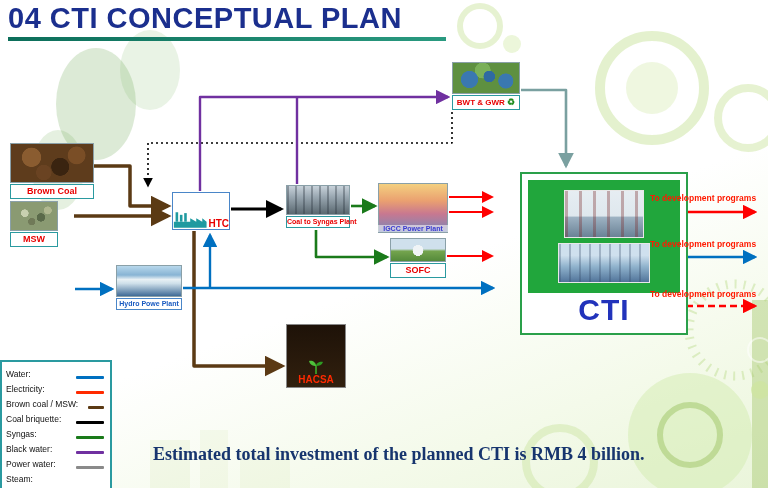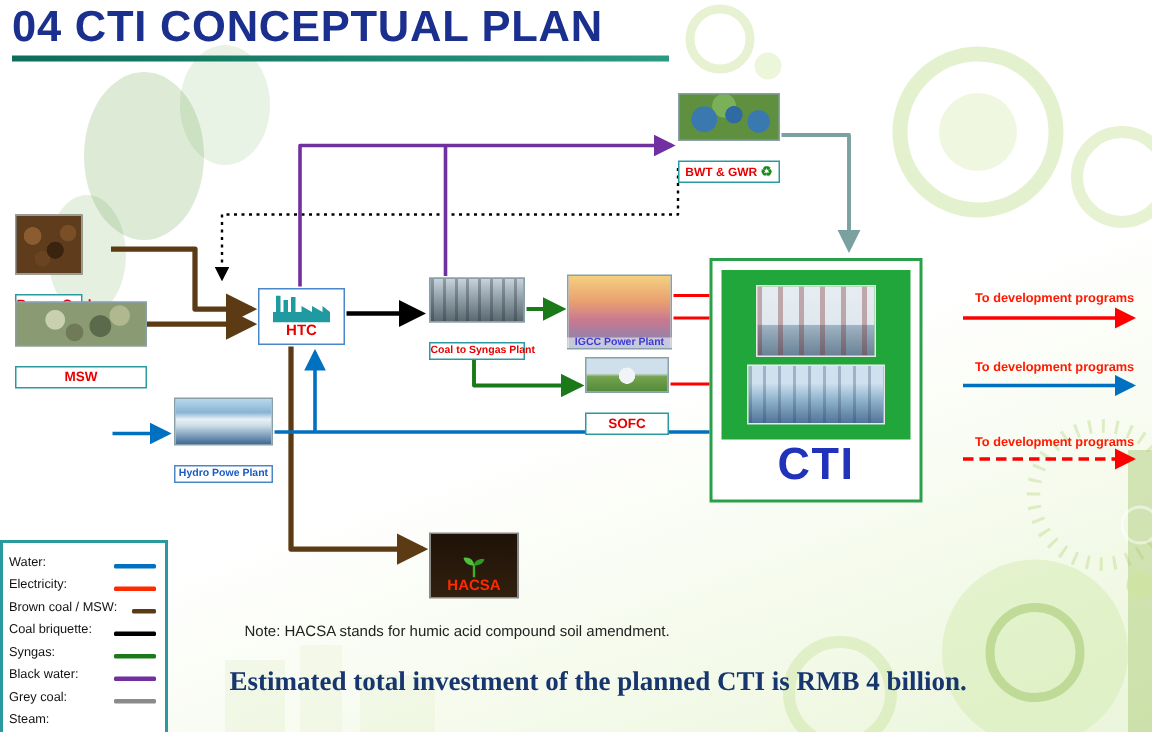--- a/index.html
+++ b/index.html
@@ -8,21 +8,21 @@
   .slide{position:relative;width:768px;height:488px;overflow:hidden;
     background:linear-gradient(160deg,#ffffff 55%,#f4faea 80%,#eaf5da 100%)}
   .decor{position:absolute;left:0;top:0;z-index:0}
   .wires{position:absolute;left:0;top:0;z-index:2}
   .title{position:absolute;left:8px;top:2px;z-index:4;font-size:29px;font-weight:bold;
     color:#1b2f8e;letter-spacing:.5px;white-space:nowrap}
   .title-underline{position:absolute;left:8px;top:37px;width:438px;height:4px;z-index:4;
     background:linear-gradient(90deg,#0c6e5a,#2a9a80)}
   .node{position:absolute;z-index:3}
   .nimg{width:100%;border:1px solid #8aa0a8}
-  .nlabel{margin-top:13px;background:#fff;border:1px solid #2a9aa0;color:#e80000;
+  .nlabel{margin-top:1px;background:#fff;border:1px solid #2a9aa0;color:#e80000;
     font-weight:bold;font-size:9px;text-align:center;padding:1px 0;line-height:1.2;white-space:nowrap}
   .small{font-size:7px}
   .img-browncoal{background-color:#5e3c1c;background-image:
     radial-gradient(circle at 25% 35%,#8a5c30 14%,transparent 15%),
     radial-gradient(circle at 60% 60%,#3a2410 16%,transparent 17%),
     radial-gradient(circle at 80% 30%,#7a4e26 12%,transparent 13%),
     radial-gradient(circle at 40% 75%,#6a4322 13%,transparent 14%)}
   .img-msw{background-color:#8a9a72;background-image:
     radial-gradient(circle at 30% 40%,#c8d0b0 10%,transparent 11%),
     radial-gradient(circle at 65% 55%,#5a6a4a 12%,transparent 13%),
@@ -35,22 +35,22 @@
   .img-igcc{background:linear-gradient(180deg,#f4d080 0%,#eaa070 35%,#c87890 62%,#7888b8 100%)}
   .img-sofc{background-color:#cfe0ec;background-image:
     radial-gradient(circle at 50% 52%,#f0f4f6 18%,transparent 19%),
     linear-gradient(180deg,#cfe0ec 0%,#cfe0ec 45%,#74a44e 55%,#548a3a 100%)}
   .img-bwt{background-color:#5e9040;background-image:
     radial-gradient(circle at 25% 55%,#3a78b0 16%,transparent 17%),
     radial-gradient(circle at 55% 45%,#2f6aa2 14%,transparent 15%),
     radial-gradient(circle at 80% 60%,#3a78b0 13%,transparent 14%),
     radial-gradient(circle at 45% 25%,#7ab058 18%,transparent 19%)}
   .img-hydro{background:linear-gradient(180deg,#b8d8ec 0%,#88b4d4 30%,#e8f0f4 45%,#cfe0ea 58%,#3f6a96 100%)}
-  .htc{background:#fff;border:1.5px solid #4a86c8;display:flex;flex-direction:column;
-    align-items:center;justify-content:center;gap:1px}
+  .htc{background:#fff;border:1.5px solid #4a86c8;display:flex;
+    align-items:flex-end;justify-content:center;gap:1px}
   .htc-label{color:#e80000;font-weight:bold;font-size:10px;line-height:1}
   .overlay-label{position:absolute;left:0;right:0;bottom:1px;text-align:center;
     font-size:7px;font-weight:bold;color:#3a3ad0;background:rgba(255,255,255,.55);white-space:nowrap}
   .hydro-l{color:#1a5ac0;font-size:7px;border-color:#4a86c8}
   .img-hacsa{background:linear-gradient(#1e1208,#31200e);border:1px solid #888;
     display:flex;flex-direction:column;align-items:center;justify-content:flex-end}
   .hacsa-l{color:#ff2a00;font-weight:bold;font-size:10px;padding-bottom:2px}
   .recycle{color:#1a8a1a;font-size:9px;font-weight:bold}
   .cti-box{background:#fff;border:2px solid #2aa04a;padding:6px;display:flex;flex-direction:column}
   .cti-img{flex:1;background:#21a63c;display:flex;flex-direction:column;align-items:center;
@@ -153,26 +153,26 @@
       <path d="M210 288 V235" stroke="#0070c0" stroke-width="2.4" marker-end="url(#mBlue)"></path>
 
       <path d="M521 90 H566 V166" stroke="#7aa0a0" stroke-width="2.6" marker-end="url(#mGrey)"></path>
 
       <path d="M642 212 H755" stroke="#ff0000" stroke-width="2.4" marker-end="url(#mRed)"></path>
       <path d="M642 257 H755" stroke="#0070c0" stroke-width="2.4" marker-end="url(#mBlue)"></path>
       <path d="M642 306 H755" stroke="#ff0000" stroke-width="2.4" stroke-dasharray="7 4" marker-end="url(#mRed)"></path>
     </g>
   </svg>
 
-  <div class="node" style="left:10px;top:143px;width:45px">
+  <div class="node" style="left:10px;top:143px;width:84px">
     <div class="nimg img-browncoal" style="height:40px"></div>
     <div class="nlabel">Brown Coal</div>
   </div>
 
-  <div class="node" style="left:10px;top:201px;width:88px">
+  <div class="node" style="left:10px;top:201px;width:48px">
     <div class="nimg img-msw" style="height:30px"></div>
     <div class="nlabel">MSW</div>
   </div>
 
 
   <div class="node htc" style="left:172px;top:192px;width:58px;height:38px">
     <svg width="40" height="18" viewBox="0 0 40 18">
       <rect x="3" y="0" width="3" height="11" fill="#1f9aa0"></rect>
       <rect x="8" y="3" width="3" height="8" fill="#1f9aa0"></rect>
       <rect x="13" y="1" width="3" height="10" fill="#1f9aa0"></rect>
@@ -202,30 +202,30 @@
       <span>BWT &amp; GWR</span>
       <span class="recycle">♻</span>
     </div>
   </div>
 
   <div class="node" style="left:116px;top:265px;width:66px">
     <div class="nimg img-hydro" style="height:32px"></div>
     <div class="nlabel hydro-l">Hydro Powe Plant</div>
   </div>
 
-  <div class="node img-hacsa" style="left:286px;top:355px;width:60px;height:44px">
+  <div class="node img-hacsa" style="left:286px;top:324px;width:60px;height:64px">
     <svg width="18" height="16" viewBox="0 0 18 16">
       <path d="M9 16 V7" stroke="#3fae2a" stroke-width="1.6" fill="none"></path>
       <path d="M9 8 C9 4 5 2 2 3 C3 7 6 8 9 8 Z" fill="#4ec03a"></path>
       <path d="M9 8 C9 5 13 3 16 4 C15 7 12 8 9 8 Z" fill="#2e9a22"></path>
     </svg>
     <div class="hacsa-l">HACSA</div>
   </div>
 
-  <div class="node cti-box" style="left:473px;top:172px;width:142px;height:163px">
+  <div class="node cti-box" style="left:520px;top:172px;width:168px;height:163px">
     <div class="cti-img">
       <div class="cti-photo ph1"></div>
       <div class="cti-photo ph2"></div>
     </div>
     <div class="cti-label">CTI</div>
   </div>
 
   <div class="out-label" style="top:193px">To development  programs</div>
   <div class="out-label" style="top:239px">To development  programs</div>
   <div class="out-label" style="top:289px">To development  programs</div>
@@ -249,25 +249,24 @@
     </div>
     <div class="lrow">
       <span class="ltext">Syngas:</span>
       <span class="lline" style="background-color: rgb(26, 122, 26);"></span>
     </div>
     <div class="lrow">
       <span class="ltext">Black water:</span>
       <span class="lline" style="background-color: rgb(112, 48, 160);"></span>
     </div>
     <div class="lrow">
-      <span class="ltext">Grey coal:</span>
+      <span class="ltext">Power water:</span>
       <span class="lline" style="background-color: rgb(138, 138, 138);"></span>
     </div>
     <div class="lrow">
       <span class="ltext">Steam:</span>
       <span class="lline"></span>
     </div>
   </div>
 
-  <div class="note">Note: HACSA stands for humic acid compound soil amendment.</div>
   <div class="invest">Estimated total investment of the planned CTI  is RMB 4 billion.</div>
 
 </div>
 
 </body></html>

